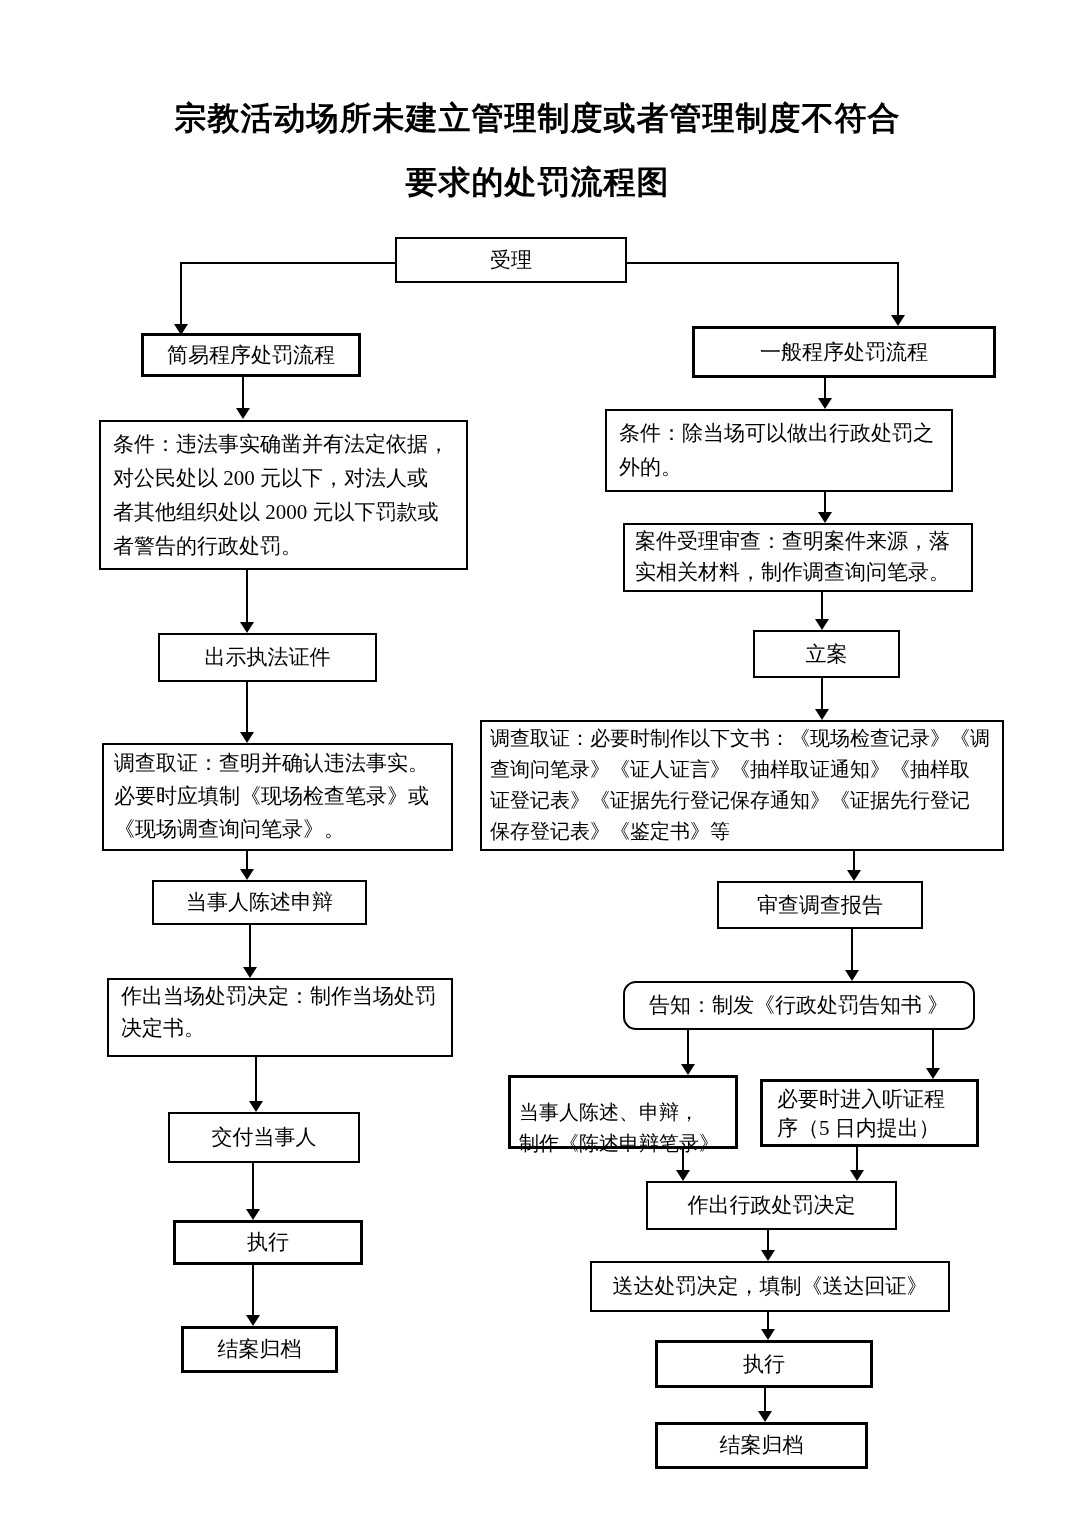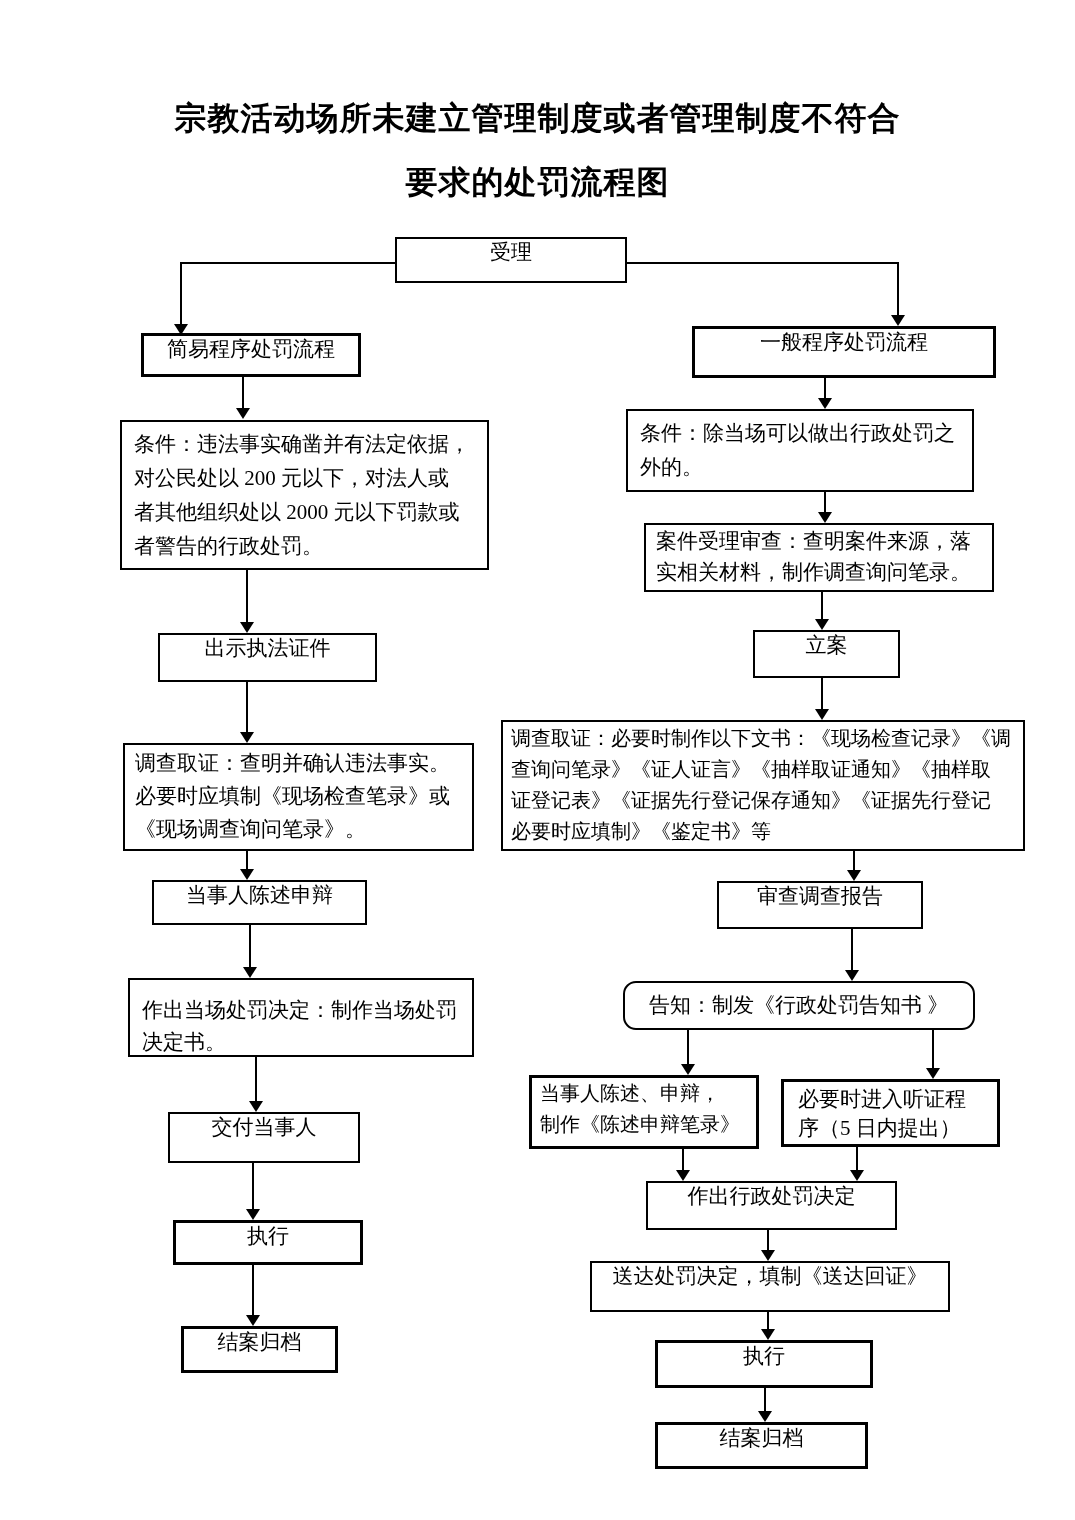--- a/index.html
+++ b/index.html
@@ -10,23 +10,23 @@
   .title{
     position:absolute;left:0;right:0;top:86px;text-align:center;
     font-family:"Liberation Sans","DejaVu Sans",sans-serif;
     font-weight:bold;font-size:32px;line-height:64px;letter-spacing:1px;color:#000;
   }
   .box{
     position:absolute;box-sizing:border-box;border:2px solid #000;background:#fff;
     font-size:21px;line-height:1.25;color:#000;
   }
   .thick{border-width:3px;}
-  .center{display:flex;justify-content:center;text-align:center;}
+  .center{display:flex;align-items:center;justify-content:center;text-align:center;}
   .leftflex{display:flex;align-items:center;justify-content:flex-start;text-align:left;border-radius:13px;}
-  .ml{display:block;margin-left:21px;}
+  .ml{display:block;}
   .ln{text-align:left;}
   .ln-c{}
   .vl{position:absolute;width:2px;background:#000;}
   .hl{position:absolute;height:2px;background:#000;}
   .ah{
     position:absolute;width:0;height:0;
     border-left:7px solid transparent;border-right:7px solid transparent;
     border-top:11px solid #000;
   }
 </style>
@@ -62,21 +62,21 @@
   <div class="box ml" style="left:102px;top:743px;width:351px;height:108px;padding:2px 10px;line-height:33px">
     <div class="ln">调查取证：查明并确认违法事实。</div>
     <div class="ln">必要时应填制《现场检查笔录》或</div>
     <div class="ln ln-c">《现场调查询问笔录》。</div>
   </div>
 
   <div class="box center" style="left:152px;top:880px;width:215px;height:45px">
     <span>当事人陈述申辩</span>
   </div>
 
-  <div class="box ml" style="left:107px;top:978px;width:346px;height:79px;padding:14px 12px;line-height:32px">
+  <div class="box ml" style="left:107px;top:978px;width:346px;height:79px;padding:0 12px;line-height:32px">
     <div class="ln">作出当场处罚决定：制作当场处罚</div>
     <div class="ln">决定书。</div>
   </div>
 
   <div class="box center" style="left:168px;top:1112px;width:192px;height:51px">
     <span>交付当事人</span>
   </div>
 
   <div class="box center thick" style="left:173px;top:1220px;width:190px;height:45px">
     <span>执行</span>
@@ -101,32 +101,32 @@
   </div>
 
   <div class="box center" style="left:753px;top:630px;width:147px;height:48px">
     <span>立案</span>
   </div>
 
   <div class="box ml" style="left:480px;top:720px;width:524px;height:131px;padding:1px 8px;line-height:31px;font-size:20px">
     <div class="ln">调查取证：必要时制作以下文书：《现场检查记录》《调</div>
     <div class="ln ln-c">查询问笔录》《证人证言》《抽样取证通知》《抽样取</div>
     <div class="ln ln-c">证登记表》《证据先行登记保存通知》《证据先行登记</div>
-    <div class="ln ln-c">必要时应填制》《鉴定书》等</div>
+    <div class="ln ln-c">保存登记表》《鉴定书》等</div>
   </div>
 
   <div class="box center" style="left:717px;top:881px;width:206px;height:48px">
     <span>审查调查报告</span>
   </div>
 
   <div class="box leftflex" style="left:623px;top:981px;width:352px;height:49px;padding-left:24px">
     <span>告知：制发《行政处罚告知书 》</span>
   </div>
 
-  <div class="box ml thick" style="left:508px;top:1075px;width:230px;height:74px;padding:0 8px;line-height:31px;font-size:20px">
+  <div class="box ml thick" style="left:508px;top:1075px;width:230px;height:74px;padding:19px 8px;line-height:31px;font-size:20px">
     <div class="ln">当事人陈述、申辩，</div>
     <div class="ln">制作《陈述申辩笔录》</div>
   </div>
 
   <div class="box ml thick" style="left:760px;top:1079px;width:219px;height:68px;padding:3px 14px;line-height:29px">
     <div class="ln">必要时进入听证程</div>
     <div class="ln">序（5 日内提出）</div>
   </div>
 
   <div class="box center" style="left:646px;top:1181px;width:251px;height:49px">

